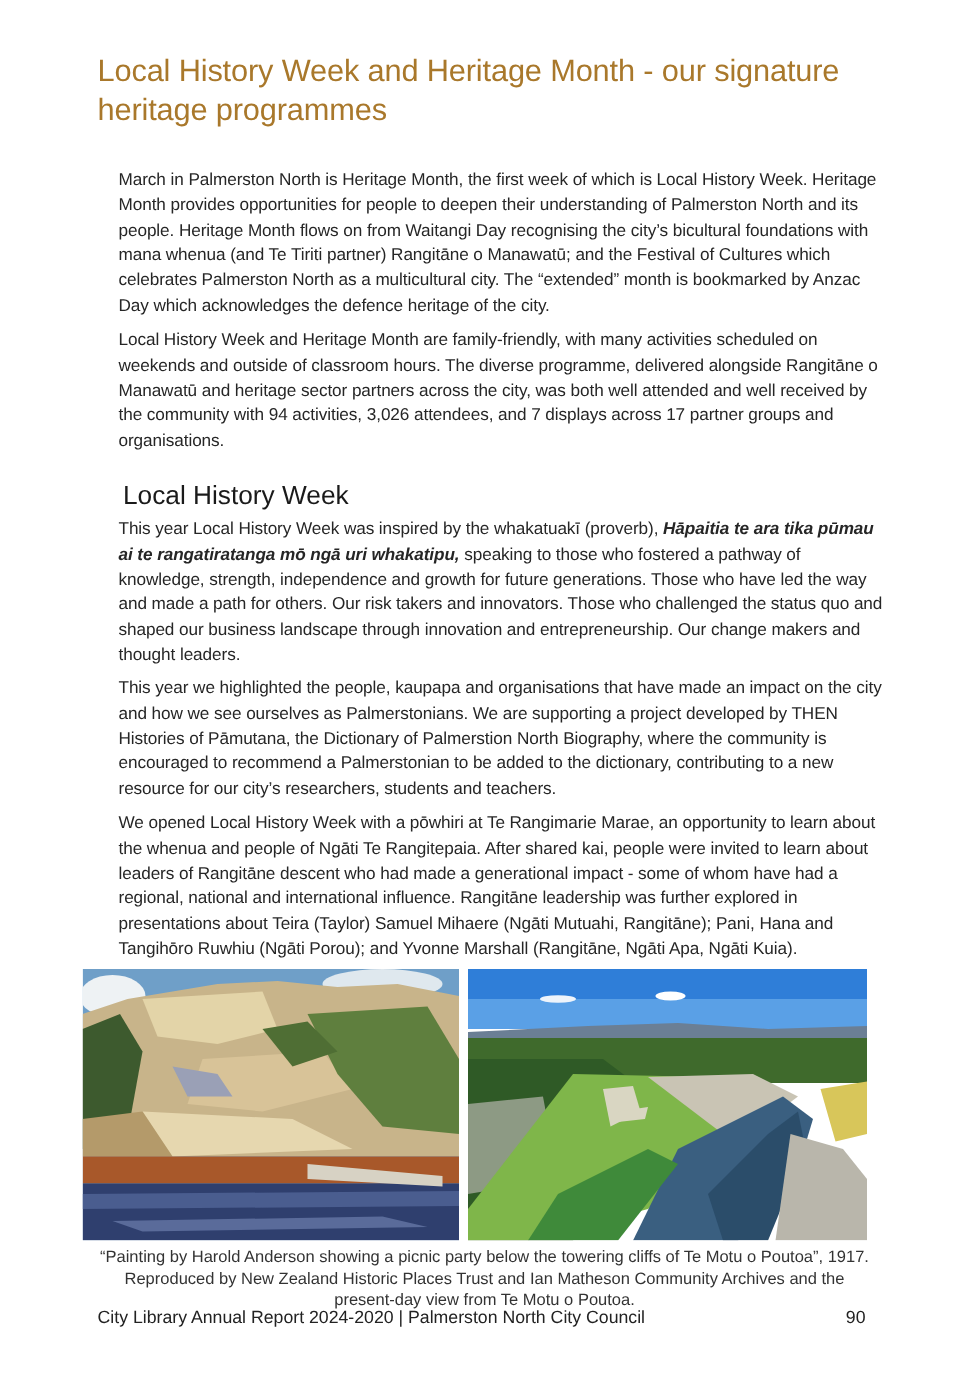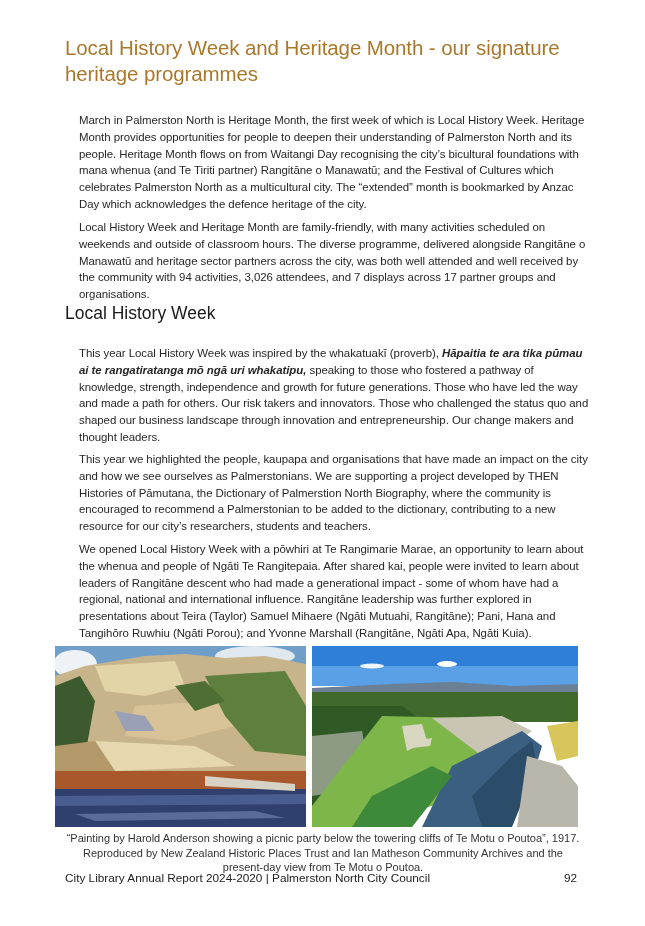--- a/index.html
+++ b/index.html
@@ -4,21 +4,21 @@
 <style>
   html, body { margin: 0; padding: 0; background: #ffffff; }
   body { width: 645px; height: 926px; position: relative; overflow: hidden;
          font-family: "Liberation Sans", sans-serif; color: #222222; }
   .page { position: absolute; left: 0; top: 0; width: 645px; height: 926px; }
   .title { position: absolute; left: 65px; top: 35px; width: 520px; margin: 0;
            font-size: 20.5px; line-height: 26px; font-weight: normal; color: #A9782B;
            letter-spacing: -0.1px; }
   .para { position: absolute; left: 65px; width: 515px; margin: 14px;
           font-size: 11.45px; line-height: 16.8px; color: #262626; letter-spacing: -0.05px; }
-  .h2 { position: absolute; left: 65px; top: 302px; margin: 0;
+  .h2 { position: absolute; left: 65px; top: 302px; margin: 17px;
         font-size: 17.5px; line-height: 22px; font-weight: normal; color: #1a1a1a; }
   .bi { font-style: italic; font-weight: bold; }
   .images { position: absolute; left: 55px; top: 646px; width: 523px; height: 181px; }
   .img { position: absolute; top: 0; height: 181px; overflow: hidden; }
   .img svg { display: block; width: 100%; height: 100%; }
   .painting { left: 0; width: 251px; }
   .photo { left: 257px; width: 266px; }
   .caption { position: absolute; left: 62px; top: 831px; width: 522px; margin: 0;
              font-size: 11px; line-height: 14.5px; color: #333333; text-align: center; }
   .footer { position: absolute; left: 65px; top: 870px; width: 512px;
@@ -87,16 +87,16 @@
         <path d="M235 80 L266 75 L266 110 L245 115 Z" fill="#d8c65a"></path>
         <path d="M60 150 L120 120 L140 130 L100 181 L40 181 Z" fill="#3f8a3a"></path>
       </svg>
     </div>
   </div>
 
   <p class="caption">“Painting by Harold Anderson showing a picnic party below the towering cliffs of Te Motu o Poutoa”, 1917. Reproduced by New Zealand Historic Places Trust and Ian Matheson Community Archives and the present-day view from Te Motu o Poutoa.</p>
 
   <div class="footer">
     <span class="footer-left">City Library Annual Report 2024-2020 | Palmerston North City Council</span>
-    <span class="footer-right">92</span>
+    <span class="footer-right">90</span>
   </div>
 
 </div>
 
 </body></html>

